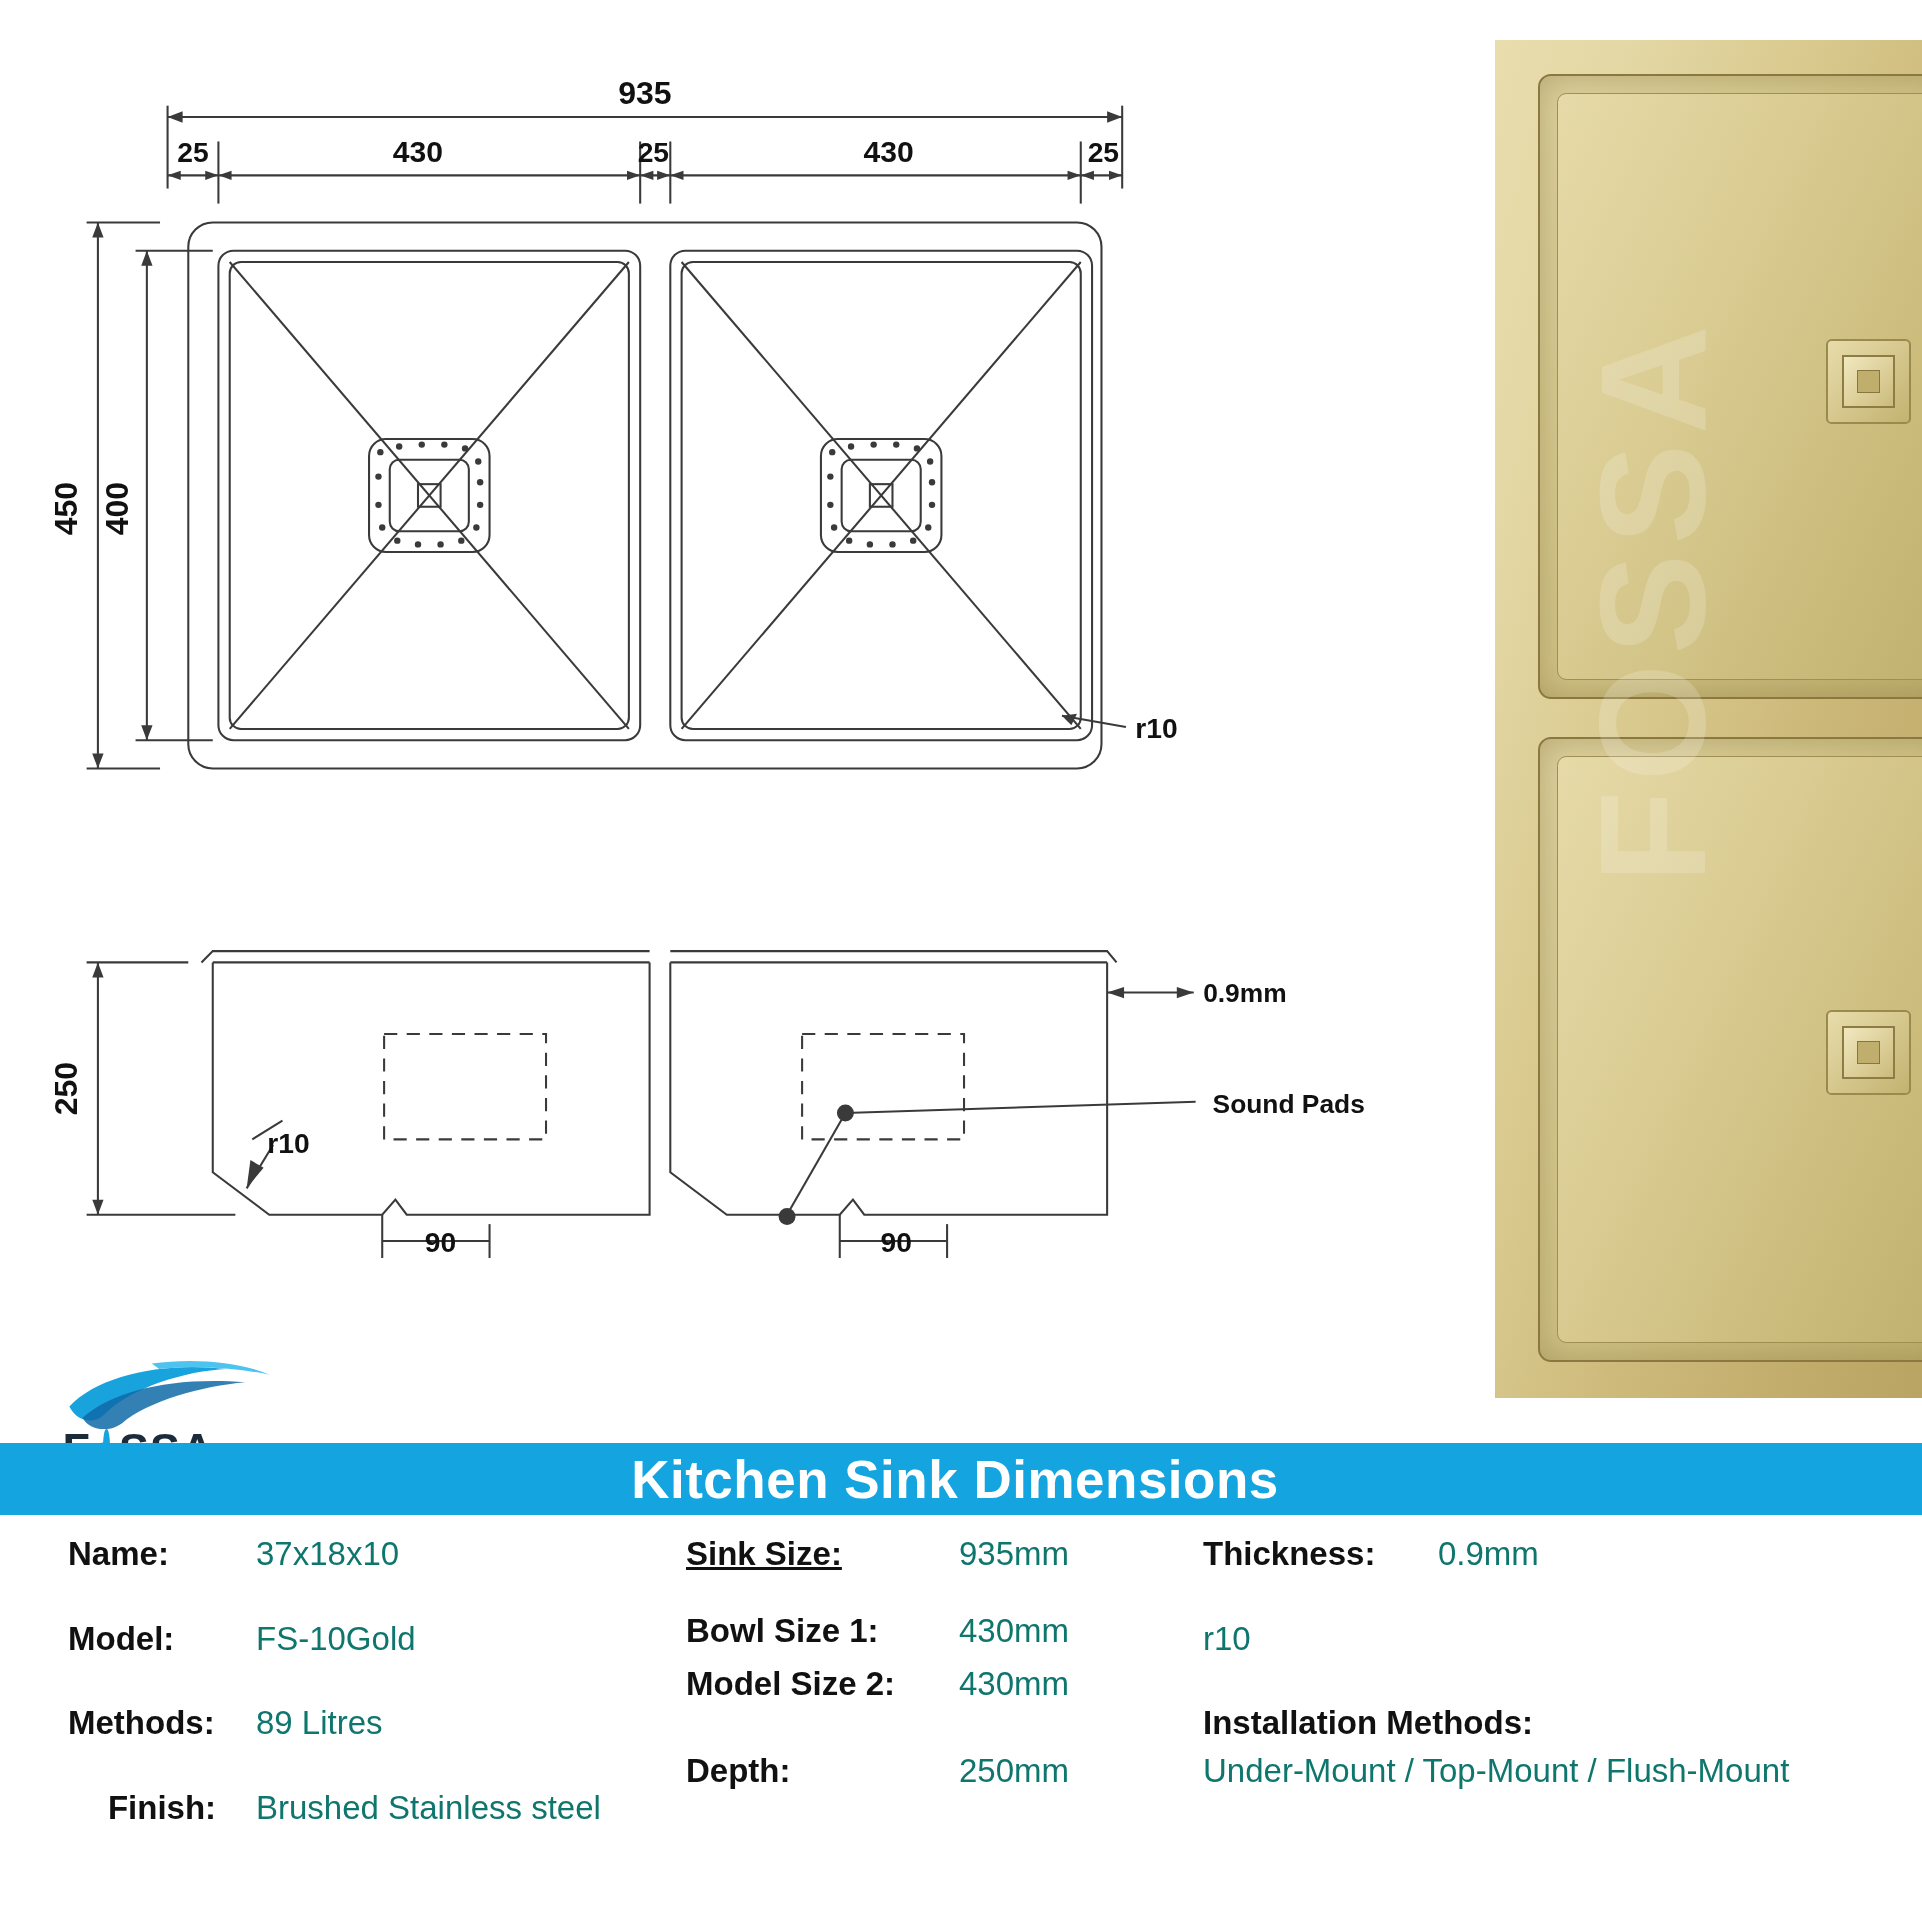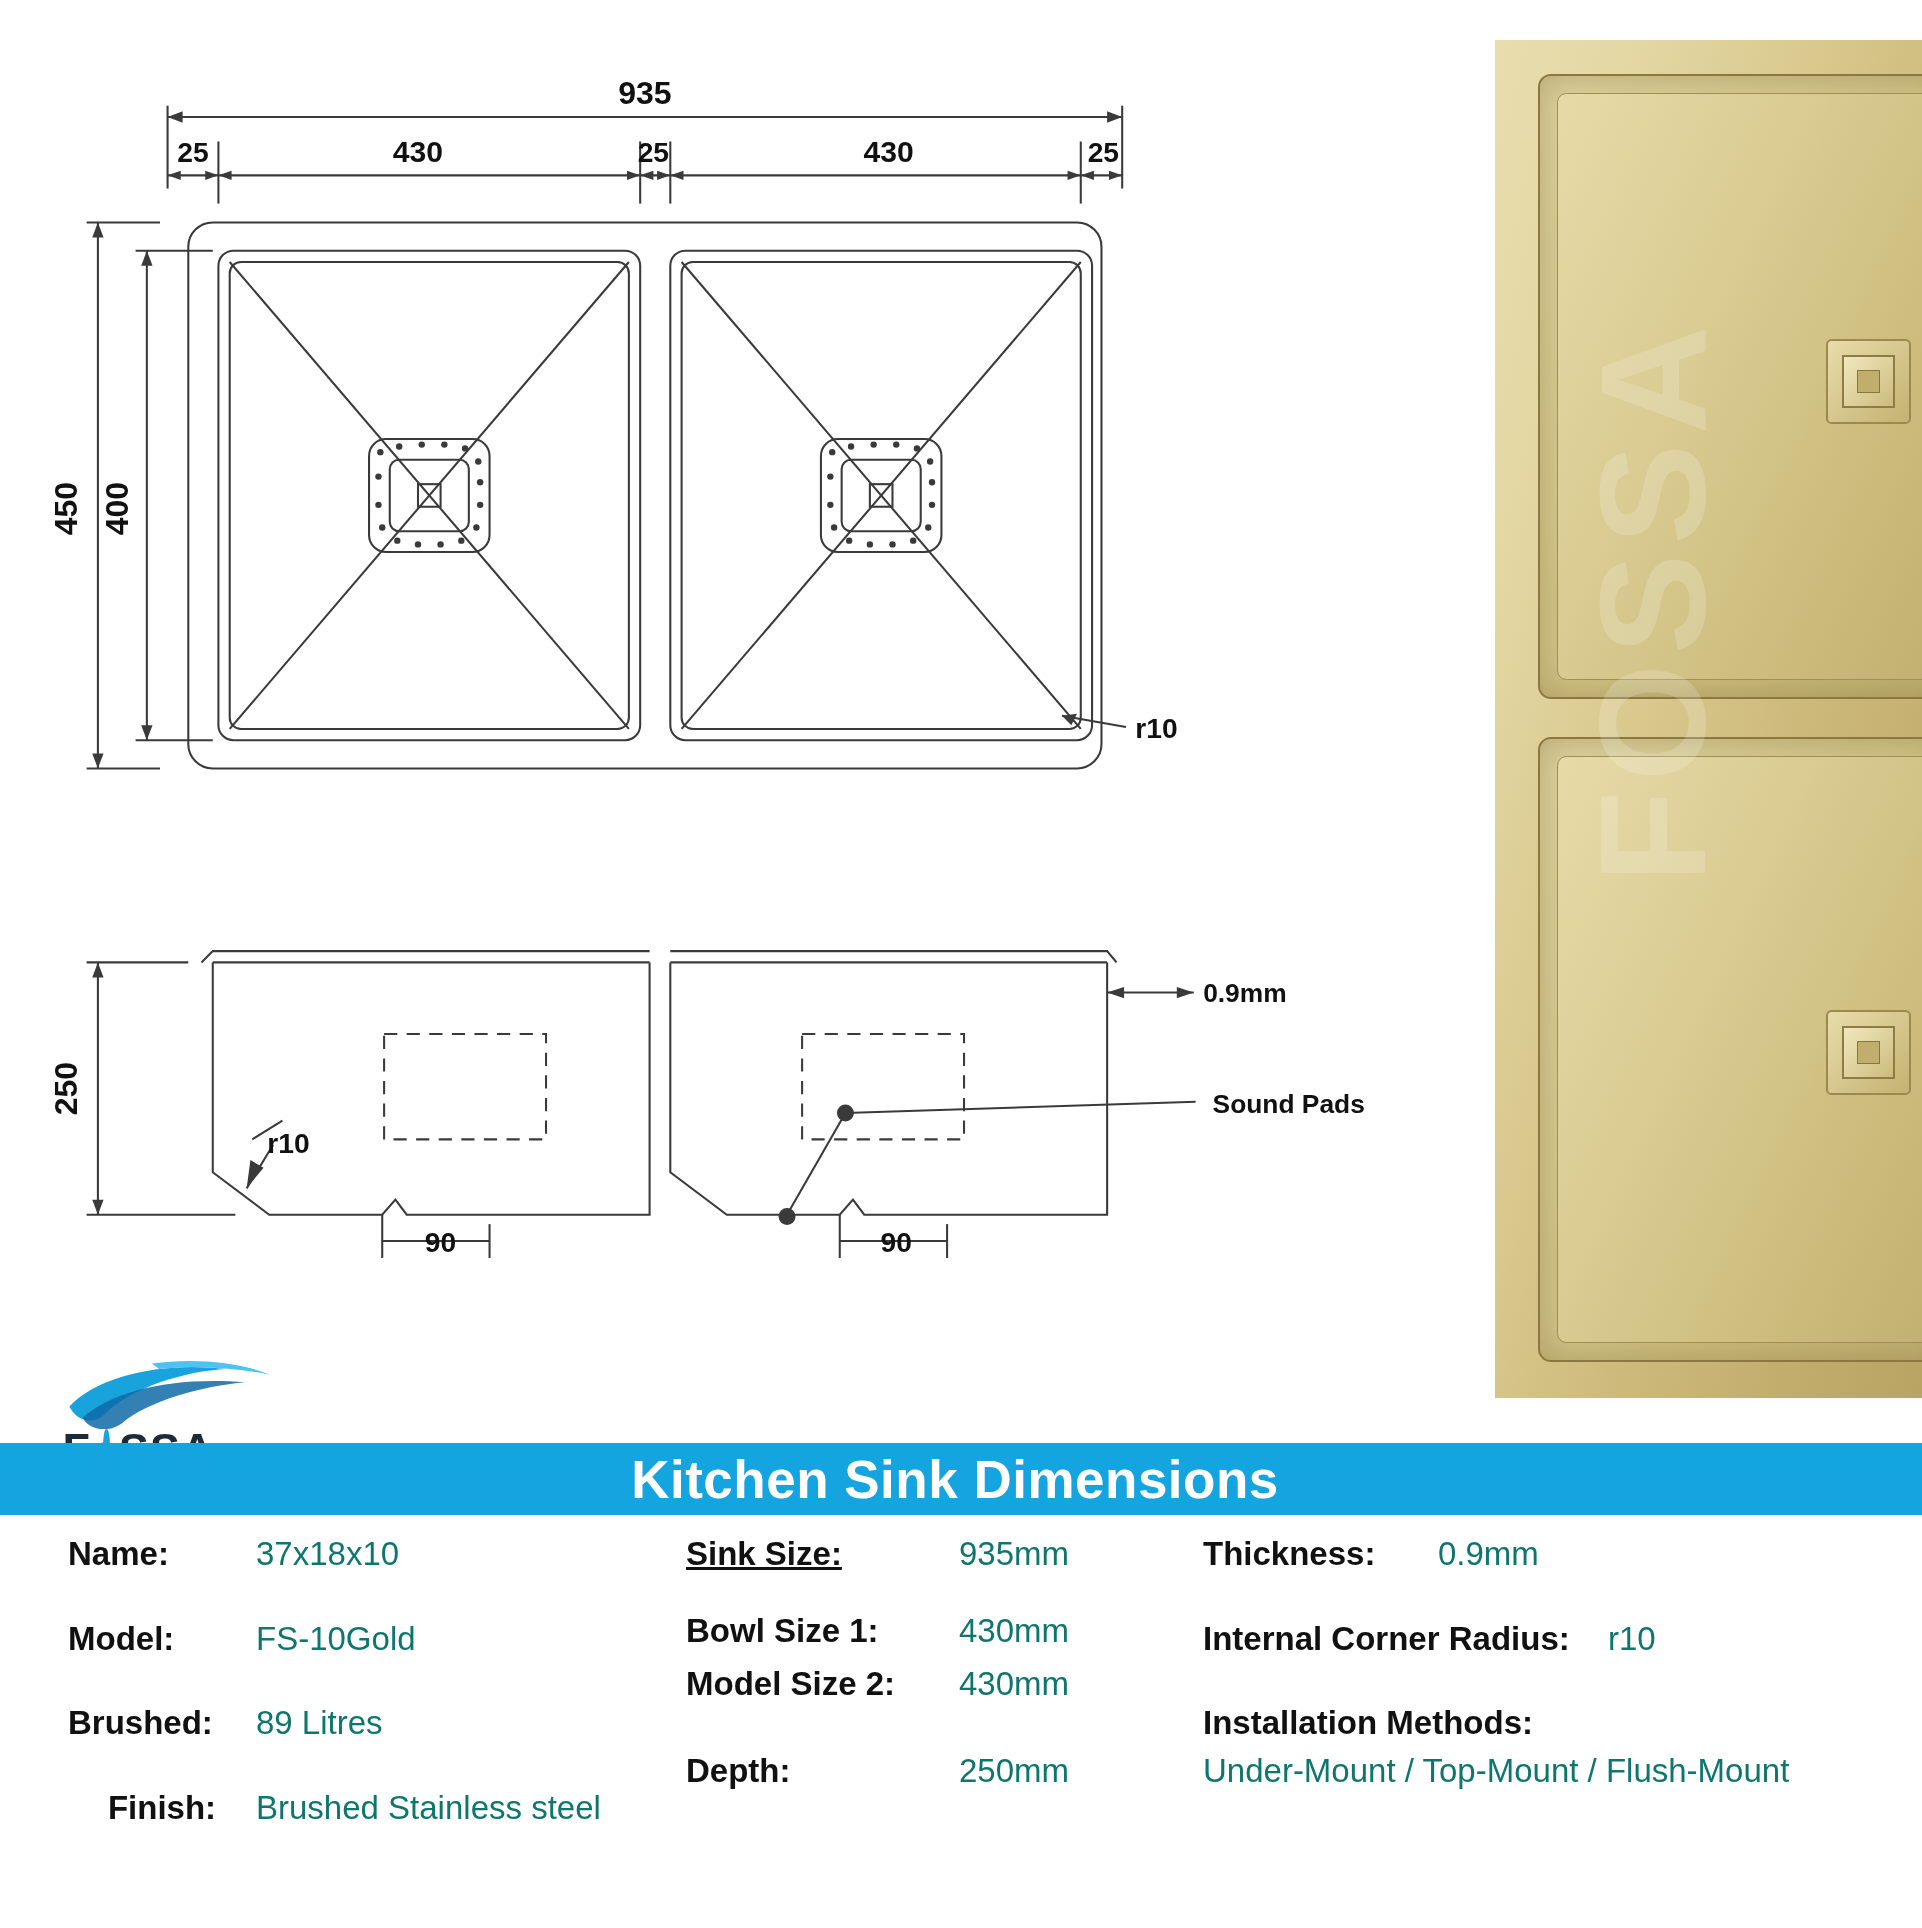--- a/index.html
+++ b/index.html
@@ -393,21 +393,21 @@
     <div class="spec-col col1">
       <div class="spec-row" style="top:17px;left:0;">
         <span class="spec-label" style="width:188px;">Name:</span>
         <span class="spec-value">37x18x10</span>
       </div>
       <div class="spec-row" style="top:102px;left:0;">
         <span class="spec-label" style="width:188px;">Model:</span>
         <span class="spec-value">FS-10Gold</span>
       </div>
       <div class="spec-row" style="top:186px;left:0;">
-        <span class="spec-label" style="width:188px;">Brushed:</span>
+        <span class="spec-label" style="width:188px;">Methods:</span>
         <span class="spec-value">89 Litres</span>
       </div>
       <div class="spec-row" style="top:271px;left:0;text-align:center;">
         <span class="spec-label" style="width:188px;">Finish:</span>
         <span class="spec-value">Brushed Stainless steel</span>
       </div>
     </div>
 
     <div class="spec-col col2">
       <div class="spec-row" style="top:17px;left:0;">
@@ -427,21 +427,20 @@
         <span class="spec-value">250mm</span>
       </div>
     </div>
 
     <div class="spec-col col3">
       <div class="spec-row" style="top:17px;left:0;">
         <span class="spec-label" style="width:235px;">Thickness:</span>
         <span class="spec-value">0.9mm</span>
       </div>
       <div class="spec-row" style="top:102px;left:0;">
-        <span class="spec-label" style="width:405px;">Internal Corner Radius:</span>
         <span class="spec-value">r10</span>
       </div>
       <div class="spec-row" style="top:186px;left:0;">
         <span class="spec-label">Installation Methods:</span>
       </div>
       <div class="spec-row" style="top:234px;left:0;">
         <span class="spec-value">Under-Mount / Top-Mount / Flush-Mount</span>
       </div>
     </div>
 

